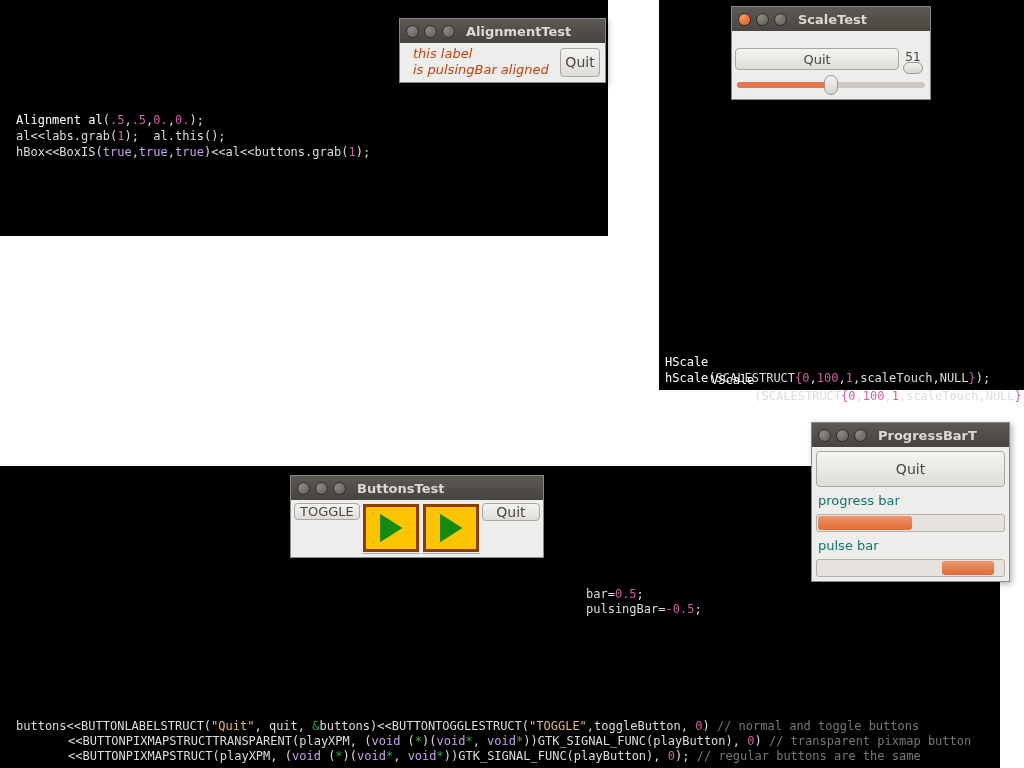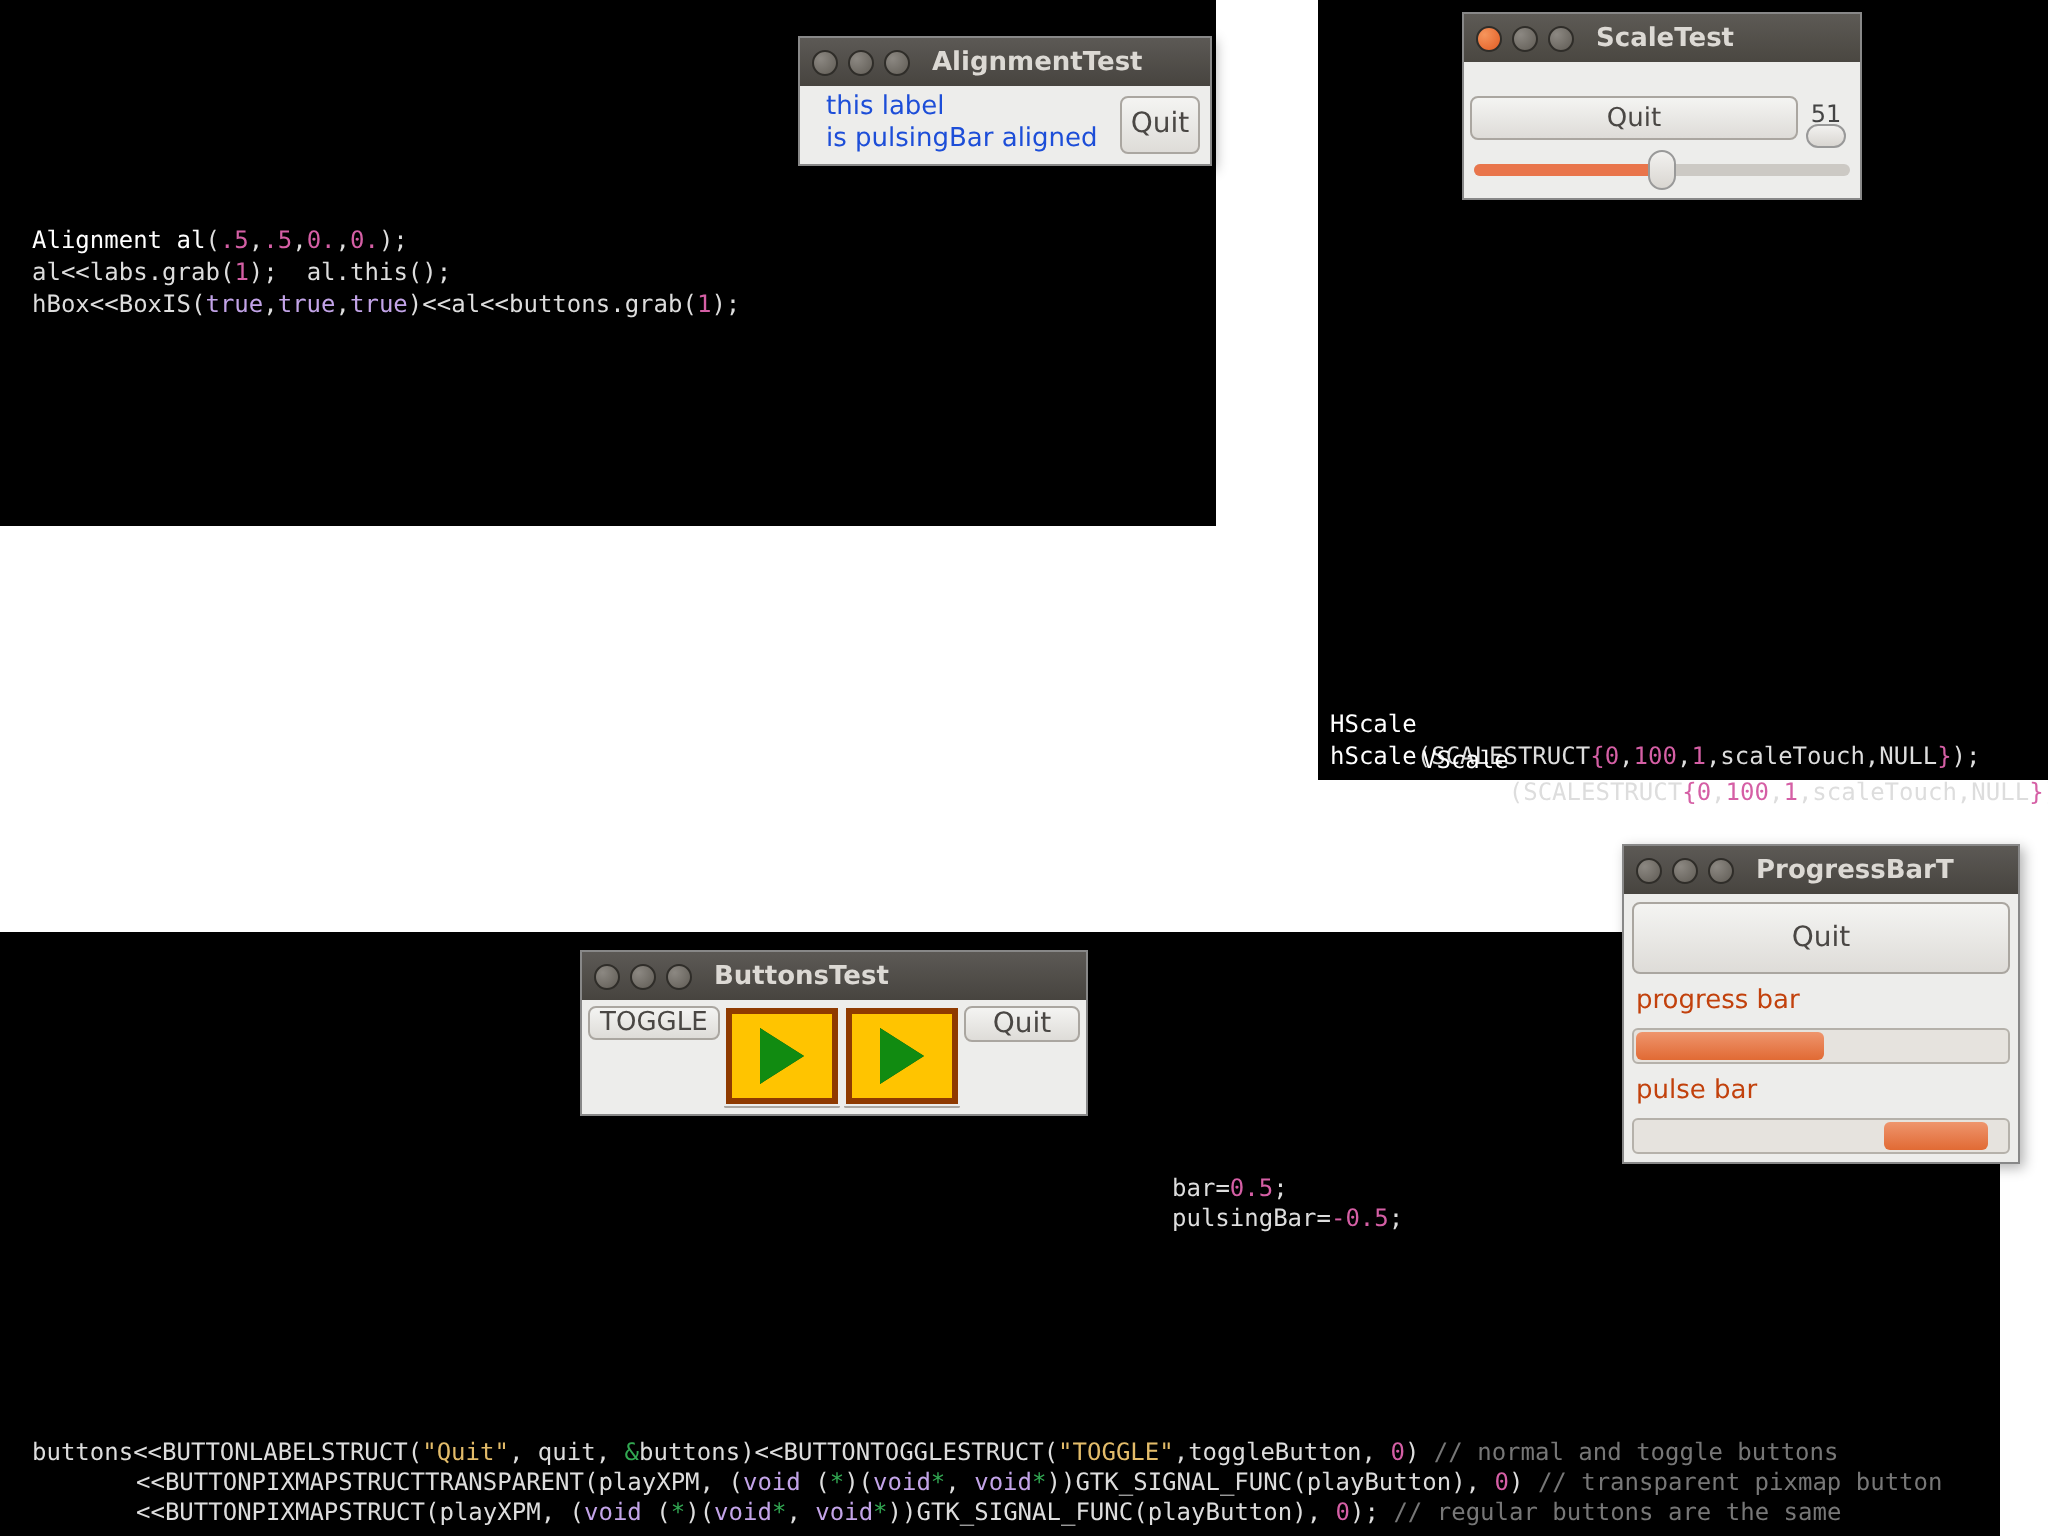--- a/index.html
+++ b/index.html
@@ -66,21 +66,21 @@
     align-items: center;
     justify-content: center;
     font-size: 14px;
   }
 
   
   .align-body { display:flex; height: 220px; }
   .align-left {
     flex:1; background:#ededeb;
     display:flex; align-items:center; padding-left:10px;
-    color:#1d4ed8; font-size:13px; line-height:1.25;
+    color:#c2410c; font-size:13px; line-height:1.25;font-style:italic;
   }
   .align-right { width:44px; padding:2px; }
   .align-right .gtkbtn { height:100%; width:100%; writing-mode:horizontal-tb; }
 
   
   .scale-body { display:flex; flex-direction:column; height:305px; }
   .scale-top { flex:1; display:flex; }
   .scale-quitbtn { flex:1; background:linear-gradient(#f4f4f2,#dedcd8); border:1px solid #aaa6a0; border-radius:4px; display:flex; align-items:center; justify-content:center; color:#4a4744;}
   .scale-vcol { width:28px; display:flex; flex-direction:column; align-items:center; }
   .scale-value { font-size:12px; color:#444; padding:2px 0; }
@@ -109,40 +109,40 @@
     border-left: 22px solid #118b11;
     border-top: 14px solid transparent;
     border-bottom: 14px solid transparent;
     filter: drop-shadow(0 0 0 #0a4d0a);
   }
   .playrest { flex:1; background:linear-gradient(#f4f4f2,#dedcd8); border:1px solid #aaa6a0; border-top:none; border-radius:0 0 4px 4px;}
 
   
   .pb-body { padding:4px; display:flex; flex-direction:column; gap:4px; }
   .pb-body .gtkbtn { height:36px; }
-  .pb-label { color:#c2410c; font-size:13px; padding:2px 2px; }
+  .pb-label { color:#0f766e; font-size:13px; padding:2px 2px; }
   .pbar { height:18px; background:#e6e3de; border:1px solid #b5b1aa; border-radius:3px; position:relative; overflow:hidden;}
   .pbar-fill { position:absolute; left:1px; top:1px; bottom:1px; background:linear-gradient(#ef956d,#e16a34); border-radius:3px; }
   .pbar-pulse { position:absolute; top:1px; bottom:1px; width:52px; background:linear-gradient(#ef956d,#e16a34); border-radius:3px; }
 
   
   .c-type{color:#fff;}
   .c-kw{color:#c3a4e8;}
   .c-num{color:#d55fa5;}
   .c-op{color:#ddd;}
   .c-str{color:#e3bc6a;}
   .c-call{color:#ddd;}
   .c-green{color:#32a852;}
   .c-cmt{color:#777;}
   .c-br{color:#d55fa5;}
 </style>
 </head>
 <body>
 
-<div class="blackbox" style="left:0; top:0; width:608px; height:263px; padding-top:112px; padding-left:16px;">
+<div class="blackbox" style="left:0; top:0; width:608px; height:236px; padding-top:112px; padding-left:16px;">
   <div>
     <span class="c-type">Alignment al</span><span class="c-op">(</span><span class="c-num">.5</span><span class="c-op">,</span><span class="c-num">.5</span><span class="c-op">,</span><span class="c-num">0.</span><span class="c-op">,</span><span class="c-num">0.</span><span class="c-op">);</span>
   </div>
   <div>
     <span class="c-call">al</span><span class="c-op">&lt;&lt;</span><span class="c-call">labs</span><span class="c-op">.</span><span class="c-call">grab</span><span class="c-op">(</span><span class="c-num">1</span><span class="c-op">);&nbsp;&nbsp;</span><span class="c-call">al</span><span class="c-op">.</span><span class="c-call">this</span><span class="c-op">();</span>
   </div>
   <div>
     <span class="c-call">hBox</span><span class="c-op">&lt;&lt;</span><span class="c-call">BoxIS</span><span class="c-op">(</span><span class="c-kw">true</span><span class="c-op">,</span><span class="c-kw">true</span><span class="c-op">,</span><span class="c-kw">true</span><span class="c-op">)&lt;&lt;</span><span class="c-call">al</span><span class="c-op">&lt;&lt;</span><span class="c-call">buttons</span><span class="c-op">.</span><span class="c-call">grab</span><span class="c-op">(</span><span class="c-num">1</span><span class="c-op">);</span>
   </div>
 </div>

